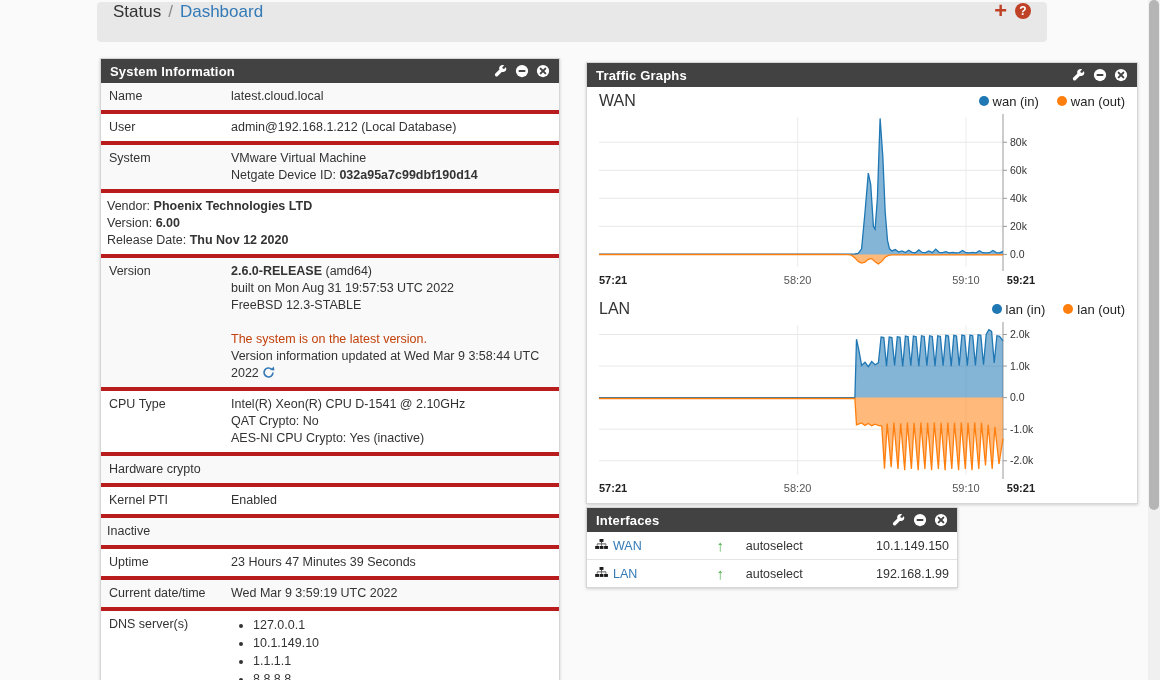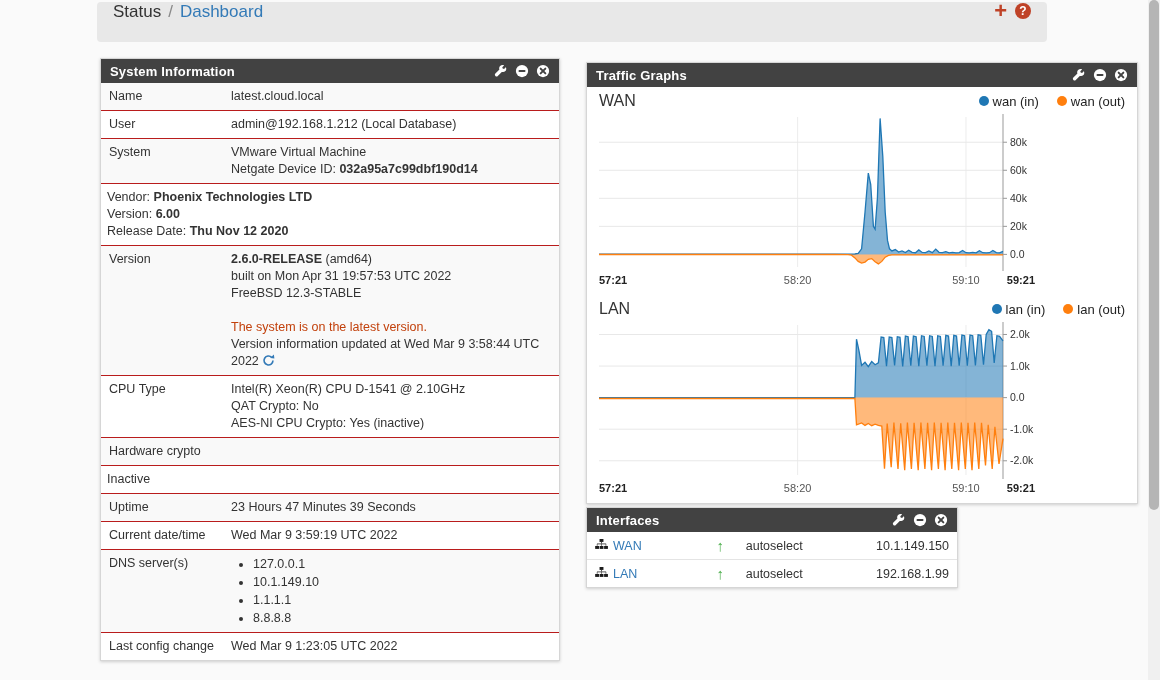--- a/index.html
+++ b/index.html
@@ -24,21 +24,21 @@
   .panel{position:absolute;background:#fff;border:1px solid #d6d6d6;box-shadow:0 1px 3px rgba(0,0,0,.18);box-sizing:border-box}
   #sysinfo{left:100px;top:58px;width:460px}
   #traffic{left:586px;top:62px;width:552px}
   #interfaces{left:586px;top:507px;width:372px}
   .panel-header{background:#424242;color:#fff;height:24px;display:flex;align-items:center;
     padding:0 9px;font-size:13px;font-weight:bold;letter-spacing:.2px}
   .panel-actions{margin-left:auto;display:flex;gap:7px;align-items:center}
   .panel-actions svg{display:block;cursor:pointer}
 
   
-  .si-row{display:flex;border-top:1px solid #b91c1c;font-size:12.5px}
+  .si-row{display:flex;border-top:4px solid #b91c1c;font-size:12.5px}
   .si-row:first-child{border-top:none}
   .si-row:nth-child(odd){background:#f9f9f9}
   .si-label{width:112px;flex:none;font-weight:normal;padding:5px 4px 5px 8px;line-height:17px}
   .si-value{flex:1;padding:5px 10px 5px 6px;line-height:17px;min-height:17px}
   .si-value b{font-weight:bold}
   .txt-green{color:#c2410c}
   ul.dns-list{margin:0;padding-left:22px}
   ul.dns-list li{line-height:18px}
 
   
@@ -120,41 +120,47 @@
         <div class="si-value">
           <div><span>Vendor: </span><b>Phoenix Technologies LTD</b></div>
           <div><span>Version: </span><b>6.00</b></div>
           <div><span>Release Date: </span><b>Thu Nov 12 2020</b></div>
         </div>
       </div>
       <div class="si-row">
         <div class="si-label">Version</div>
         <div class="si-value">
           <div><b>2.6.0-RELEASE</b><span> (amd64)</span></div>
-          <div><span>built on Mon Apr 31 19:57:53 UTC 2022</span></div>
+          <div><span>built on Mon Aug 31 19:57:53 UTC 2022</span></div>
           <div><span>FreeBSD 12.3-STABLE</span></div>
           <div>&nbsp;</div>
           <div><span class="txt-green">The system is on the latest version.</span></div>
           <div><span>Version information updated at Wed Mar 9 3:58:44 UTC 2022 </span><svg width="13" height="13" viewBox="0 0 16 16" style="vertical-align:-2px">
               <path fill="none" stroke="#337ab7" stroke-width="2" d="M13.5 8a5.5 5.5 0 1 1-1.6-3.9"></path>
               <path fill="#337ab7" d="M14.6 0.6l.6 5-5-.6z"></path>
             </svg></div>
         </div>
       </div>
       <div class="si-row">
         <div class="si-label">CPU Type</div>
         <div class="si-value">
           <div><span>Intel(R) Xeon(R) CPU D-1541 @ 2.10GHz</span></div>
           <div><span>QAT Crypto: No</span></div>
           <div><span>AES-NI CPU Crypto: Yes (inactive)</span></div>
         </div>
       </div>
       <div class="si-row">
         <div class="si-label">Hardware crypto</div>
         <div class="si-value"></div>
+      </div>
+      <div class="si-row">
+        <div class="si-label">Kernel PTI</div>
+        <div class="si-value">
+          <div><span>Enabled</span></div>
+        </div>
       </div>
       <div class="si-row">
         <div class="si-value">
           <div><span>Inactive</span></div>
         </div>
       </div>
       <div class="si-row">
         <div class="si-label">Uptime</div>
         <div class="si-value">
           <div><span>23 Hours 47 Minutes 39 Seconds</span></div>

